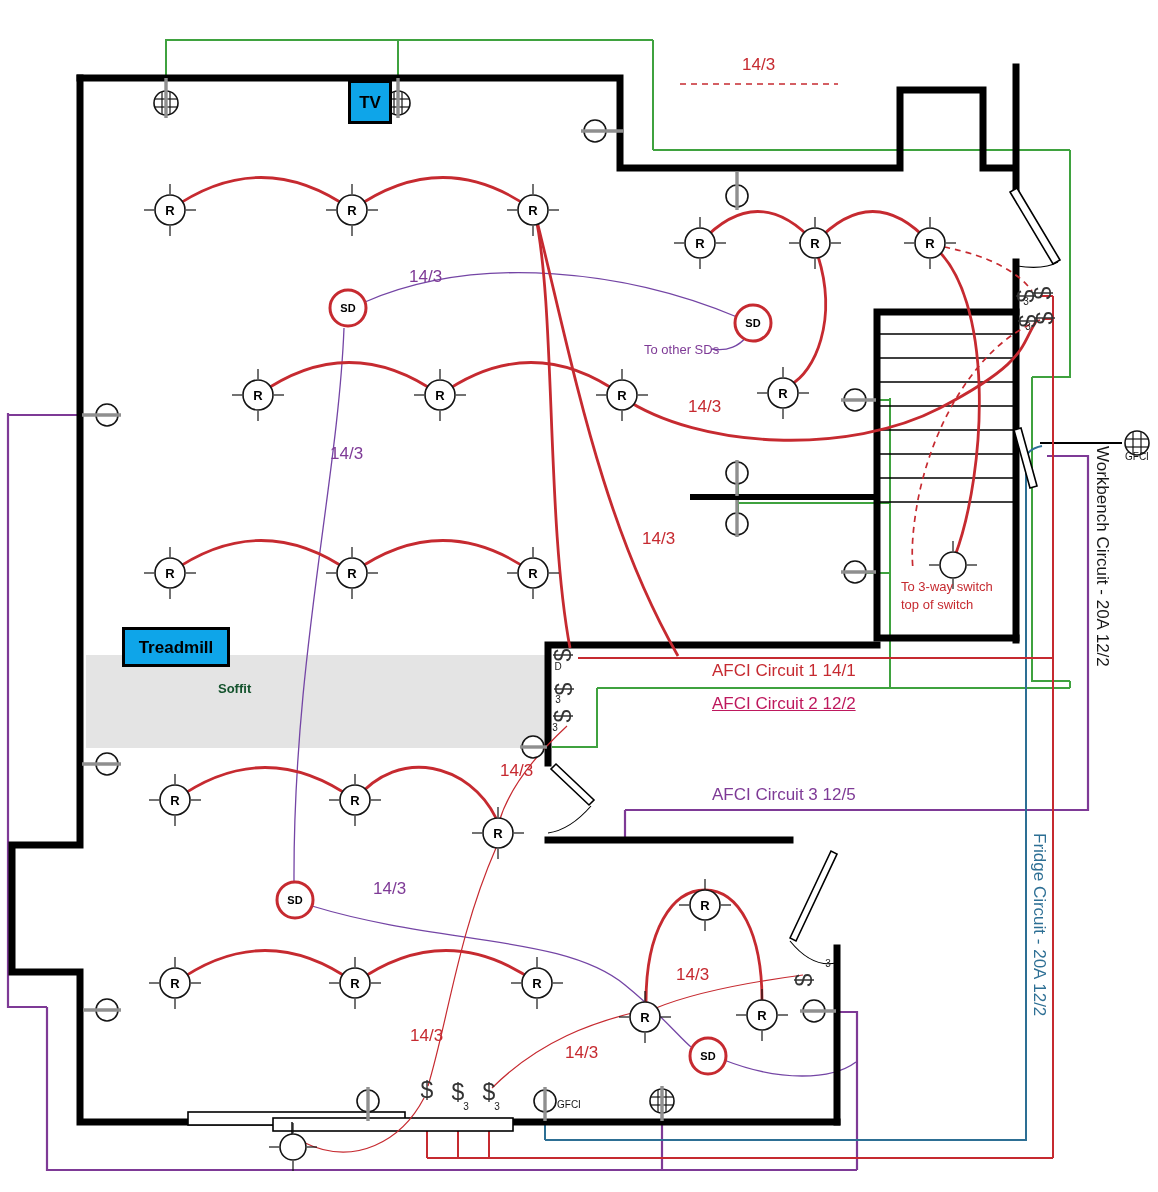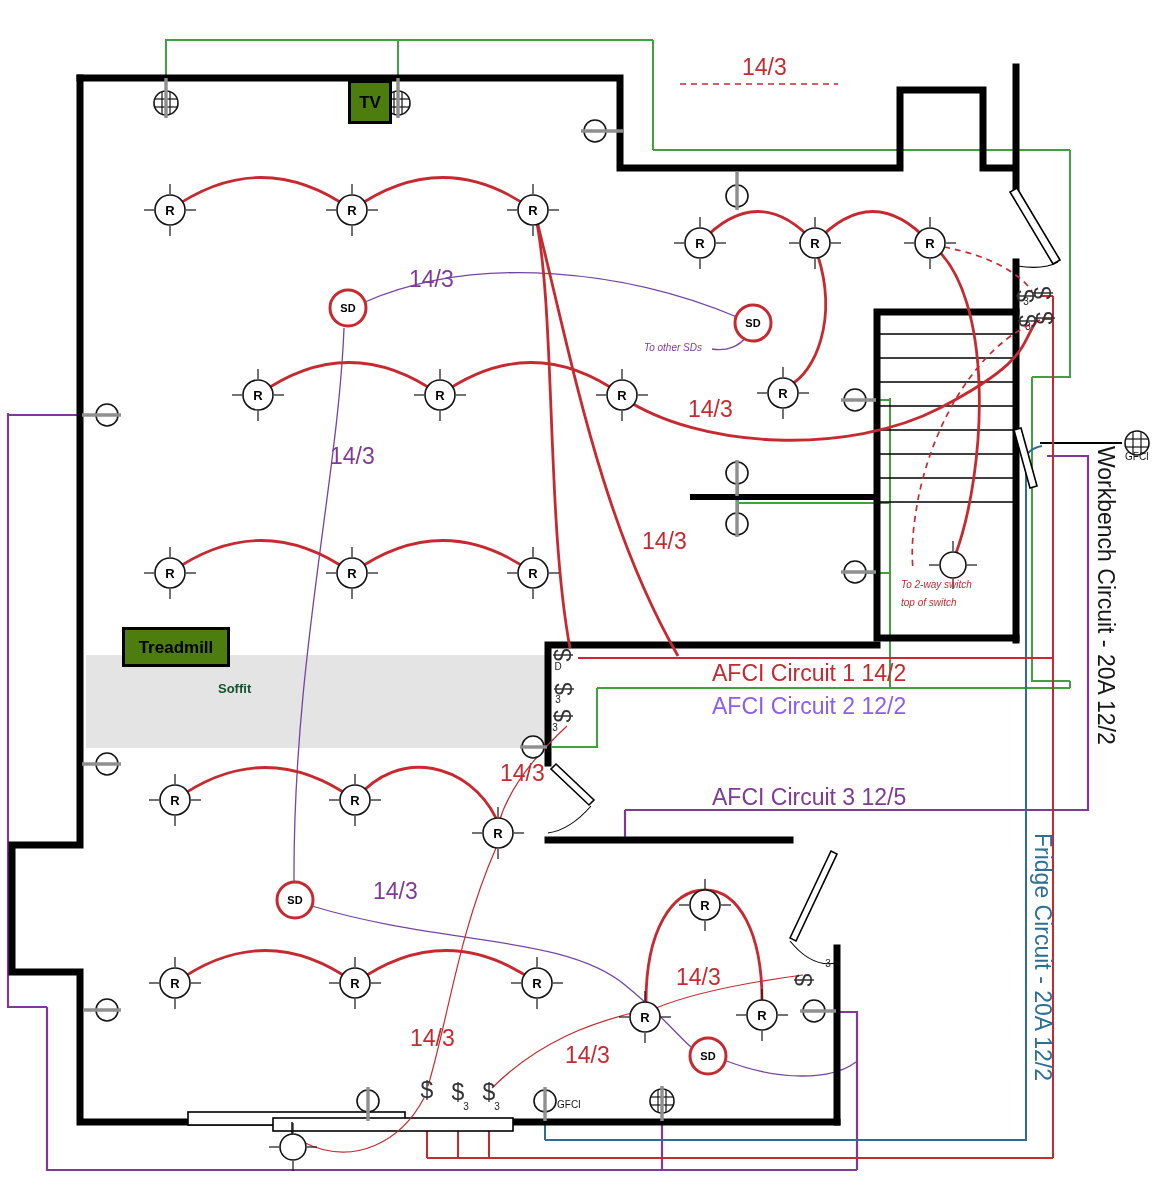--- a/index.html
+++ b/index.html
@@ -1,30 +1,30 @@
 <!DOCTYPE html>
 <html><head>
 <meta charset="utf-8">
 <style>
   html,body{margin:0;padding:0;background:#fff;}
   #stage{position:relative;width:1158px;height:1192px;background:#fff;overflow:hidden;
          font-family:"Liberation Sans",sans-serif;}
   svg{position:absolute;left:0;top:0;}
   .t{position:absolute;white-space:nowrap;line-height:1;}
-  .lbl{font-size:23px;}
+  .lbl{font-size:17px;}
   .red{color:#c62a30;}
-  .grn{color:#8b5cf6;}
+  .grn{color:#be185d;text-decoration:underline;}
   .pur{color:#7e3a96;}
   .blu{color:#2d6f94;}
   .blk{color:#161616;}
-  .note{font-size:10px;font-style:italic;}
+  .note{font-size:13px;}
   .tiny{font-size:10px;}
   .vert{writing-mode:vertical-rl;}
   .boxlbl{display:flex;align-items:center;justify-content:center;
-          font-weight:bold;font-size:17px;color:#000;background:#4d7c0f;}
+          font-weight:bold;font-size:17px;color:#000;background:#0ea5e9;}
   #tvbox{left:348px;top:80px;width:38px;height:38px;border:3px solid #000;}
   #tmbox{left:122px;top:627px;width:102px;height:34px;border:3px solid #000;}
   #soffitlbl{left:218px;top:682px;font-weight:bold;font-size:13px;color:#14532d;}
   
   .wall{stroke:#000;stroke-width:7;fill:none;stroke-linecap:square;}
   .iwall{stroke:#000;stroke-width:6;fill:none;stroke-linecap:square;}
   .thin{stroke:#000;stroke-width:1.5;fill:none;}
   .door{stroke:#000;stroke-width:1.6;fill:#fff;}
   .arc{stroke:#000;stroke-width:1.1;fill:none;}
   .wgrn{stroke:#3fa23f;stroke-width:2;fill:none;}
@@ -314,25 +314,25 @@
 <div class="t lbl pur" style="left:409px;top:268px;">14/3</div>
 <div class="t lbl pur" style="left:330px;top:445px;">14/3</div>
 <div class="t lbl red" style="left:688px;top:398px;">14/3</div>
 <div class="t lbl red" style="left:642px;top:530px;">14/3</div>
 <div class="t lbl red" style="left:500px;top:762px;">14/3</div>
 <div class="t lbl pur" style="left:373px;top:880px;">14/3</div>
 <div class="t lbl red" style="left:676px;top:966px;">14/3</div>
 <div class="t lbl red" style="left:410px;top:1027px;">14/3</div>
 <div class="t lbl red" style="left:565px;top:1044px;">14/3</div>
 
-<div class="t lbl red" style="left:712px;top:662px;">AFCI Circuit 1 14/2</div>
+<div class="t lbl red" style="left:712px;top:662px;">AFCI Circuit 1 14/1</div>
 <div class="t lbl grn" style="left:712px;top:695px;">AFCI Circuit 2 12/2</div>
 <div class="t lbl pur" style="left:712px;top:786px;">AFCI Circuit 3 12/5</div>
 <div class="t lbl blu vert" style="left:1031px;top:833px;">Fridge Circuit - 20A 12/2</div>
 <div class="t lbl blk vert" style="left:1094px;top:446px;">Workbench Circuit - 20A 12/2</div>
 
 <div class="t note pur" style="left:644px;top:343px;">To other SDs</div>
-<div class="t note red" style="left:901px;top:580px;">To 2-way switch</div>
+<div class="t note red" style="left:901px;top:580px;">To 3-way switch</div>
 <div class="t note red" style="left:901px;top:598px;">top of switch</div>
 <div class="t tiny blk" style="left:1125px;top:452px;">GFCI</div>
 <div class="t tiny blk" style="left:557px;top:1100px;">GFCI</div>
 
 </div>
 
 </body></html>

